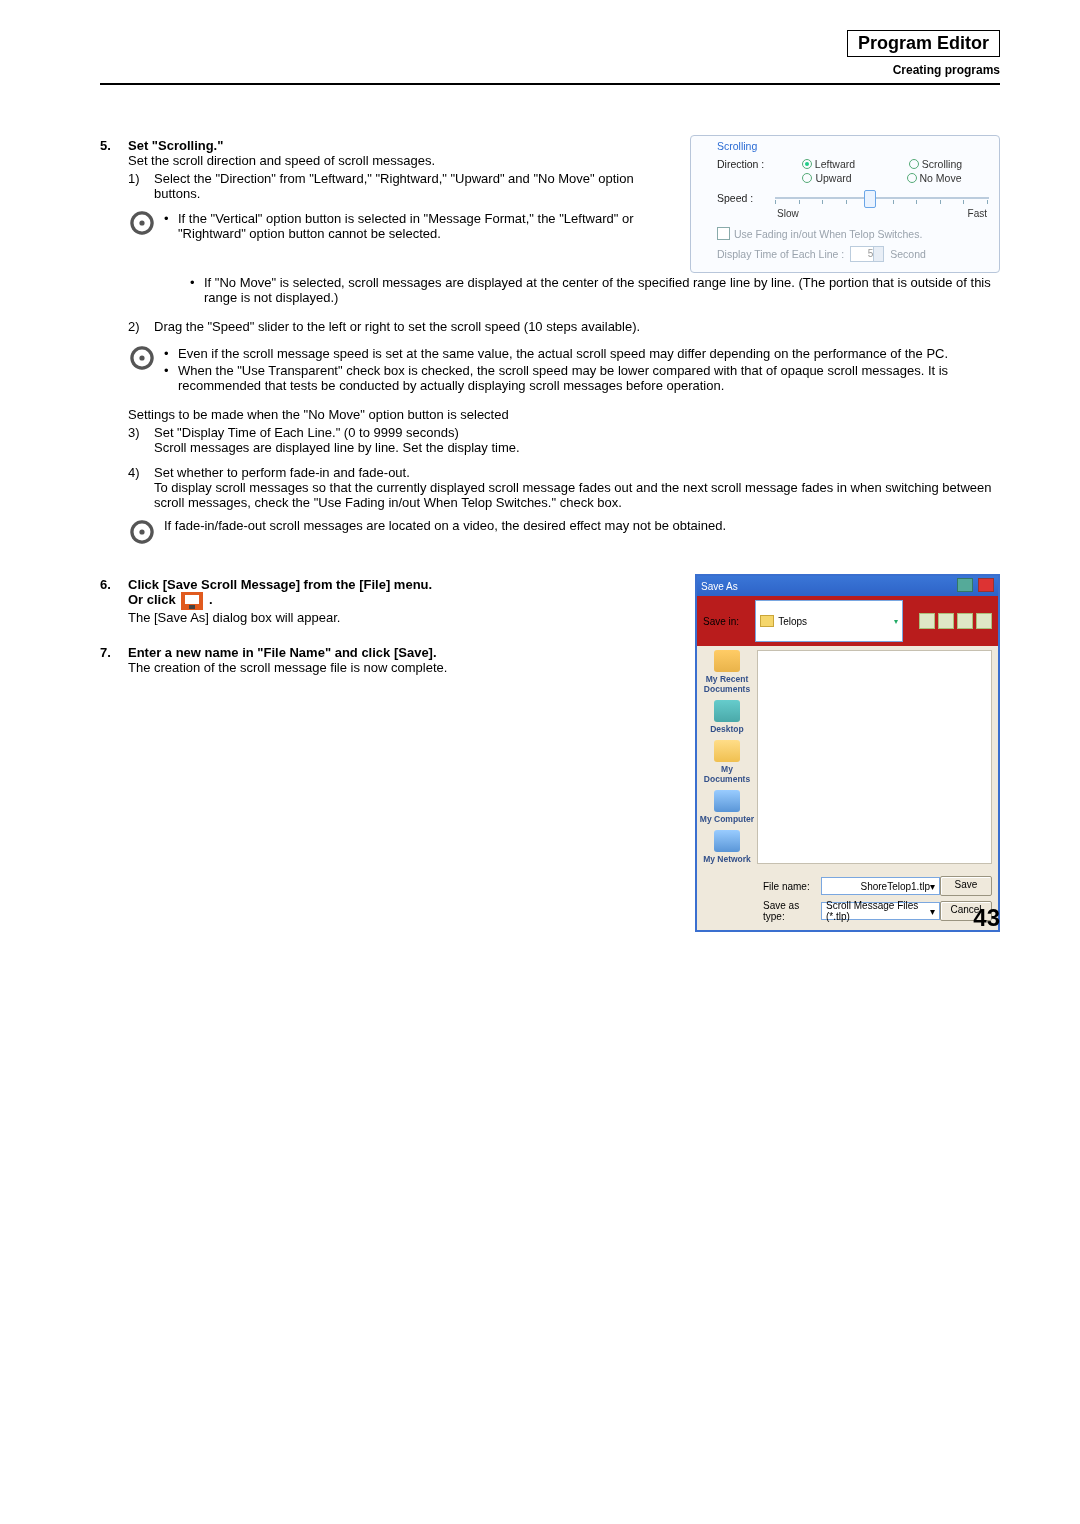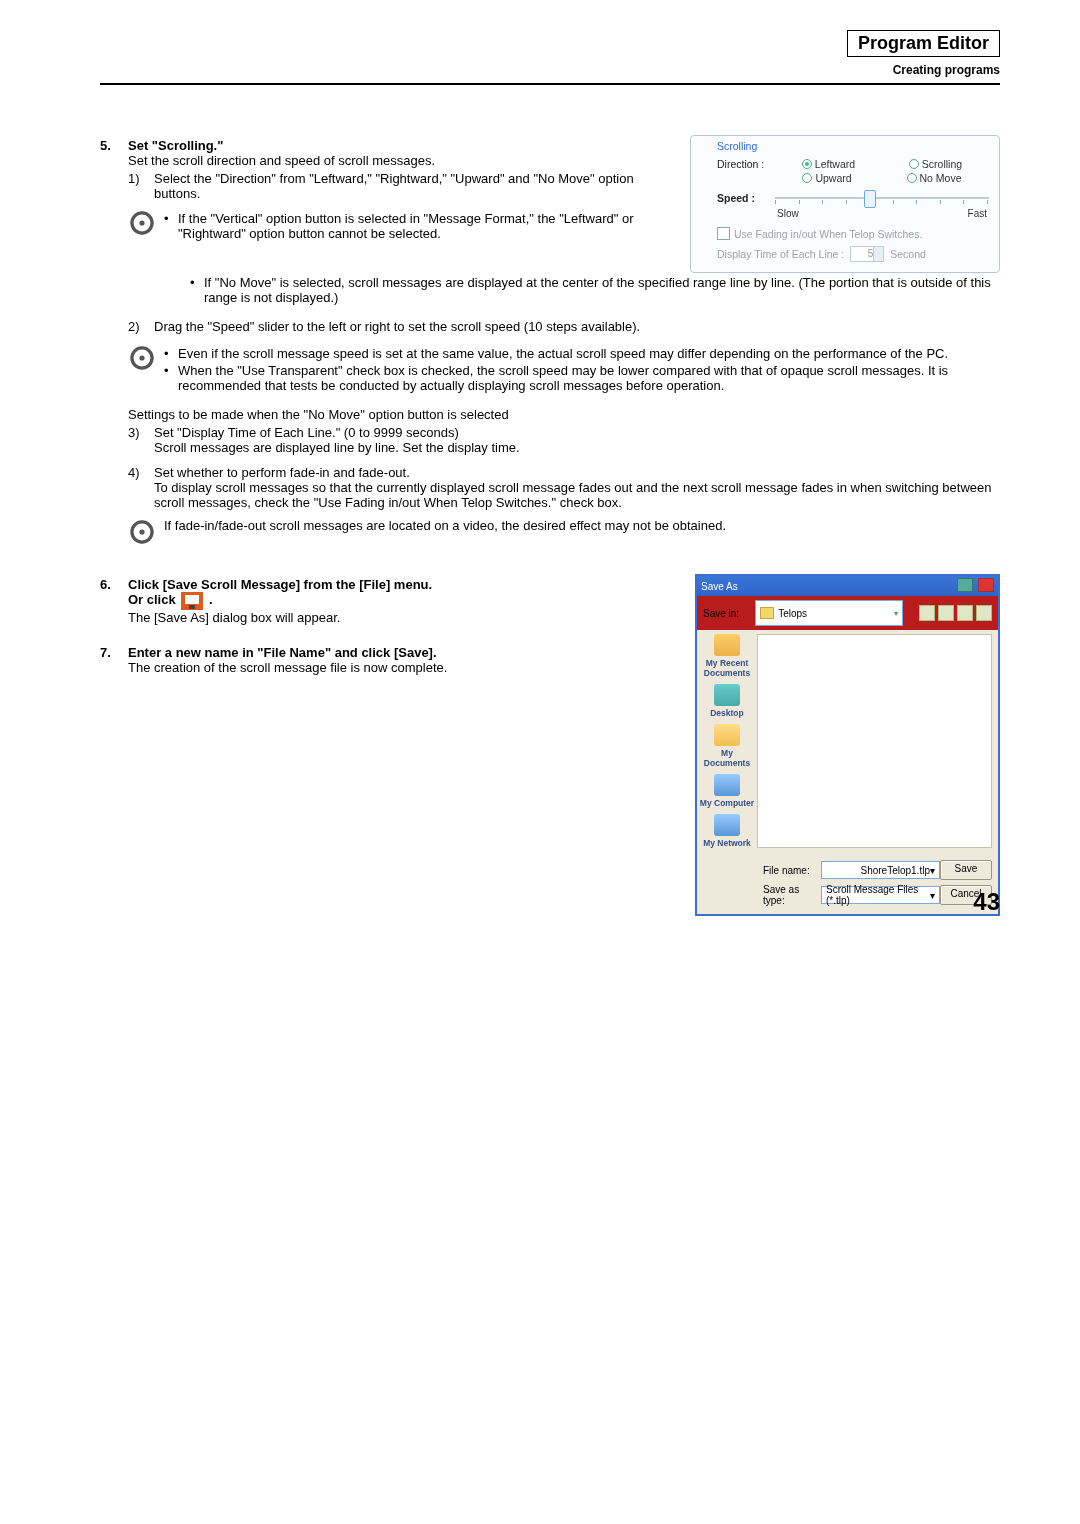--- a/index.html
+++ b/index.html
@@ -99,21 +99,21 @@
   .radio .r {
     width: 10px; height: 10px; border: 1px solid #5a7;
     border-radius: 50%; display: inline-block; box-sizing: border-box;
     position: relative;
   }
   .radio .r.sel::after {
     content: ""; position: absolute; top: 2px; left: 2px;
     width: 4px; height: 4px; background: #2c8; border-radius: 50%;
   }
   .slider-row { display: flex; align-items: center; margin-top: 4px; }
-  .slider-row .c1 { flex: 0 0 58px; font-weight: bold; }
+  .slider-row .c1 { flex: 0 0 58px; }
   .slider-row .track {
     flex: 1 1 auto; position: relative; height: 20px;
   }
   .slider-row .track .bar {
     position: absolute; top: 9px; left: 0; right: 0;
     height: 2px; background: #bcd;
   }
   .slider-row .track .tick {
     position: absolute; top: 12px; width: 1px; height: 4px; background: #8ab;
   }
@@ -153,21 +153,21 @@
     margin-left: 2px; background: #d33;
     border: 1px solid #933;
   }
   .saveas .titlebar .tbtns span.help { background: #5a9; border-color: #376; }
   .saveas .toprow {
     display: flex; align-items: center; background: #b91c1c;
     padding: 4px 6px; gap: 16px;
   }
   .saveas .combo {
     flex: 1 1 auto; border: 1px solid #7aa7e0; background: #fff;
-    height: 16px; display: flex; align-items: center; padding: 4px 4px;
+    height: 16px; display: flex; align-items: center; padding: 12px 4px;
     justify-content: space-between;
   }
   .saveas .combo .fld { display: flex; align-items: center; gap: 4px; }
   .saveas .combo .fld .fic {
     width: 12px; height: 10px; background: #f5d66b;
     border: 1px solid #caa63a;
   }
   .saveas .combo .dd { color: #2a6; font-size: 8px; }
   .saveas .icons { display: flex; gap: 3px; }
   .saveas .icons span { width: 14px; height: 14px; background: #dfe7c6; border: 1px solid #aac07a; }

